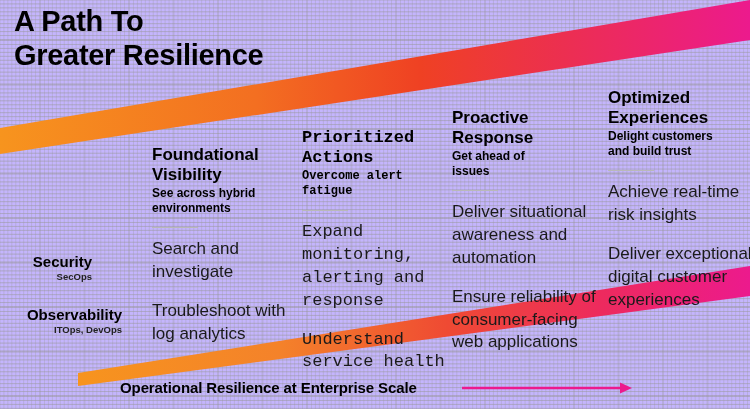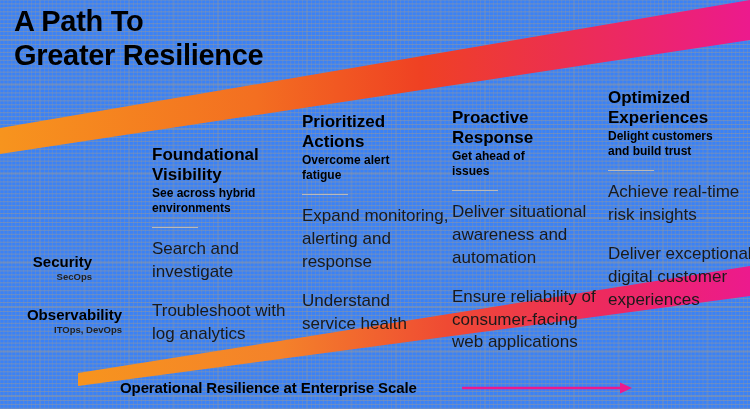--- a/index.html
+++ b/index.html
@@ -4,21 +4,21 @@
 <style>
   html, body {
     margin: 0;
     padding: 0;
     background: #ffffff;
   }
   #canvas {
     position: relative;
     width: 750px;
     height: 409px;
-    background: #3b82f6;
+    background: #c4b5fd;
     overflow: hidden;
     font-family: "Liberation Sans", sans-serif;
     color: #111111;
   }
   
   #grid {
     position: absolute;
     left: 0; top: 0;
     width: 750px; height: 409px;
     background-image:
@@ -183,21 +183,21 @@
 Visibility</div>
     <div class="sub">See across hybrid
 environments</div>
     <div class="rule"></div>
     <div class="item">Search and
 investigate</div>
     <div class="item">Troubleshoot with
 log analytics</div>
   </div>
 
-  <div class="stage" style="left:302px; top:112px;">
+  <div class="stage" style="left:302px; top:128px;font-family:Liberation Mono, monospace;">
     <div class="head">Prioritized
 Actions</div>
     <div class="sub">Overcome alert
 fatigue</div>
     <div class="rule"></div>
     <div class="item">Expand monitoring,
 alerting and
 response</div>
     <div class="item">Understand
 service health</div>

